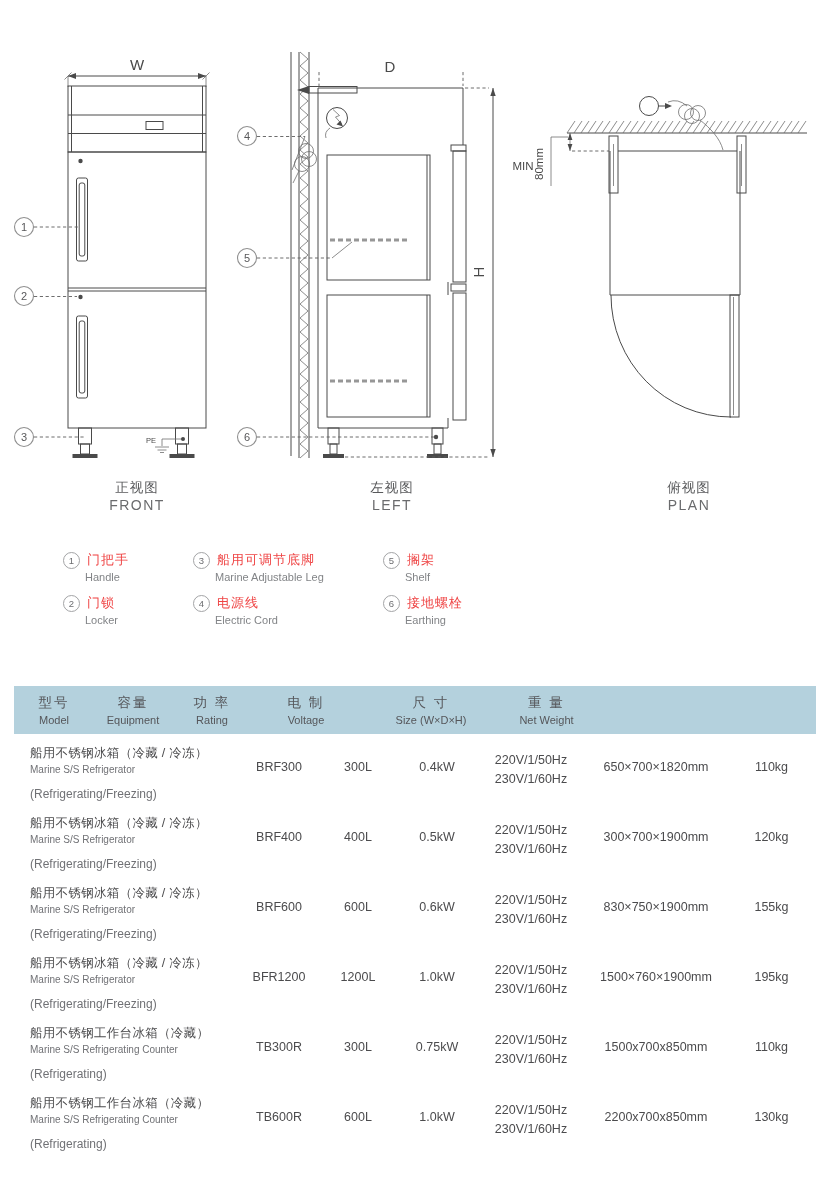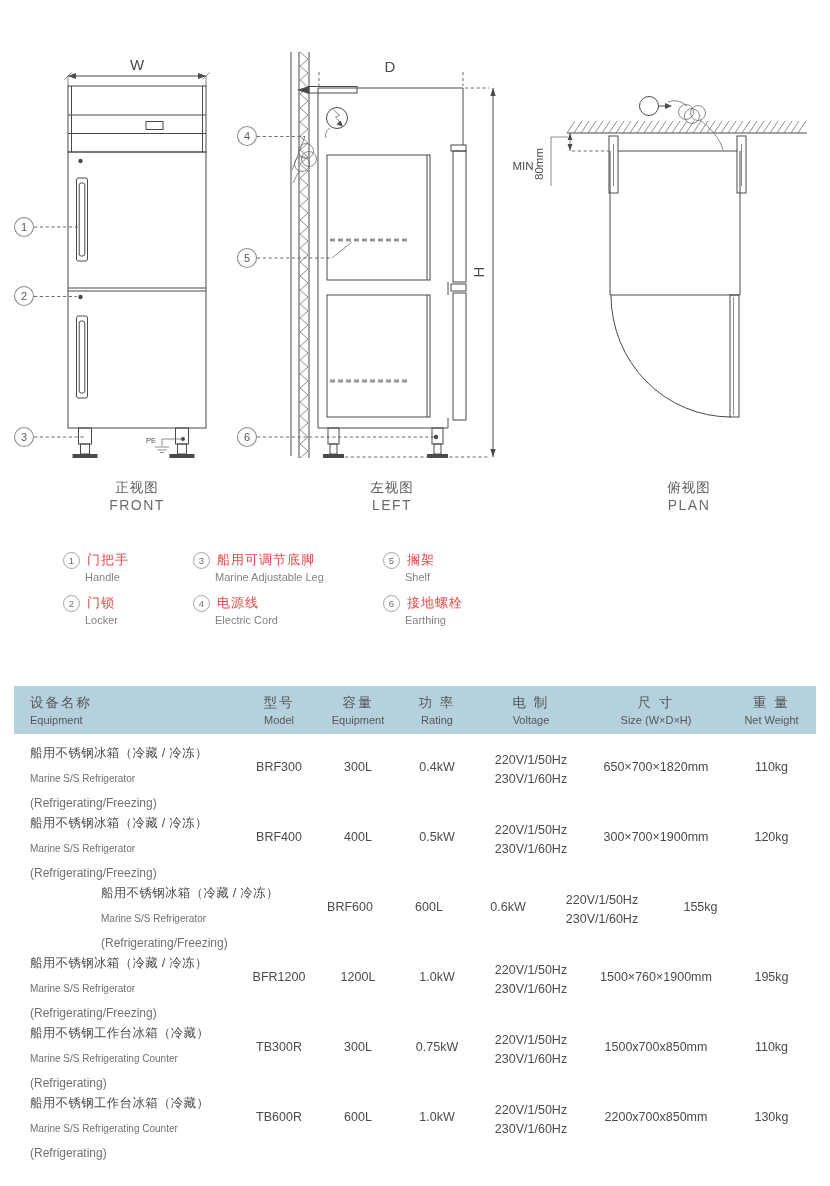--- a/index.html
+++ b/index.html
@@ -24,21 +24,21 @@
   .col{box-sizing:border-box;text-align:center;}
   .c-equip{width:225px;padding-left:16px;text-align:left;}
   .c-model{width:80px}.c-cap{width:78px}.c-rate{width:80px}
   .c-volt{width:108px}.c-size{width:142px}.c-weight{width:89px}
   .h-cn{font-size:13.5px;color:#55565a;letter-spacing:2px;}
   .h-en{font-size:11px;color:#55565a;margin-top:2px;}
   .tbody{margin-top:4px;}
   .trow{display:flex;height:70px;align-items:flex-start;justify-content:center;}
   .trow .c-equip{padding-top:7px;}
   .r-cn{font-size:12.5px;color:#4b4b4d;letter-spacing:0.3px;}
-  .r-en{font-size:10px;color:#707175;margin-top:11px;}
+  .r-en{font-size:10px;color:#707175;margin-top:2px;}
   .r-sub{font-size:12px;color:#707175;margin-top:12px;}
   .v{padding-top:22px;font-size:12.5px;color:#4b4b4d;}
   .c-volt{padding-top:13px;font-size:12.5px;color:#4b4b4d;line-height:1.5;}
 
   
   .ln{stroke:#4a4a4a;stroke-width:1;fill:none;}
   .thin{stroke:#6e6e6e;stroke-width:0.8;fill:none;}
   .dash{stroke:#5c5c5c;stroke-width:0.9;fill:none;stroke-dasharray:3.2,2.6;}
   .fillL{fill:#4a4a4a;stroke:none;}
   .shelf{stroke:#979797;stroke-width:3;fill:none;stroke-dasharray:5,3;}
@@ -326,24 +326,20 @@
           <span class="lg-num">6</span>
           <span class="lg-cn">接地螺栓</span>
         </div>
         <div class="lg-en">Earthing</div>
       </div>
     </div>
   </div>
 
   <div class="spec-table">
     <div class="thead">
-      <div class="col c-equip">
-        <div class="h-cn">设备名称</div>
-        <div class="h-en">Equipment</div>
-      </div>
       <div class="col c-model">
         <div class="h-cn">型号</div>
         <div class="h-en">Model</div>
       </div>
       <div class="col c-cap">
         <div class="h-cn">容量</div>
         <div class="h-en">Equipment</div>
       </div>
       <div class="col c-rate">
         <div class="h-cn">功 率</div>
@@ -405,20 +401,21 @@
           <div class="r-en">Marine S/S Refrigerator</div>
           <div class="r-sub">(Refrigerating/Freezing)</div>
         </div>
         <div class="col c-model v">BRF600</div>
         <div class="col c-cap v">600L</div>
         <div class="col c-rate v">0.6kW</div>
         <div class="col c-volt">
           <div>220V/1/50Hz</div>
           <div>230V/1/60Hz</div>
         </div>
+        <div class="col c-size v">830×750×1900mm</div>
         <div class="col c-weight v">155kg</div>
       </div>
 
       <div class="trow">
         <div class="col c-equip">
           <div class="r-cn">船用不锈钢冰箱（冷藏 / 冷冻）</div>
           <div class="r-en">Marine S/S Refrigerator</div>
           <div class="r-sub">(Refrigerating/Freezing)</div>
         </div>
         <div class="col c-model v">BFR1200</div>

